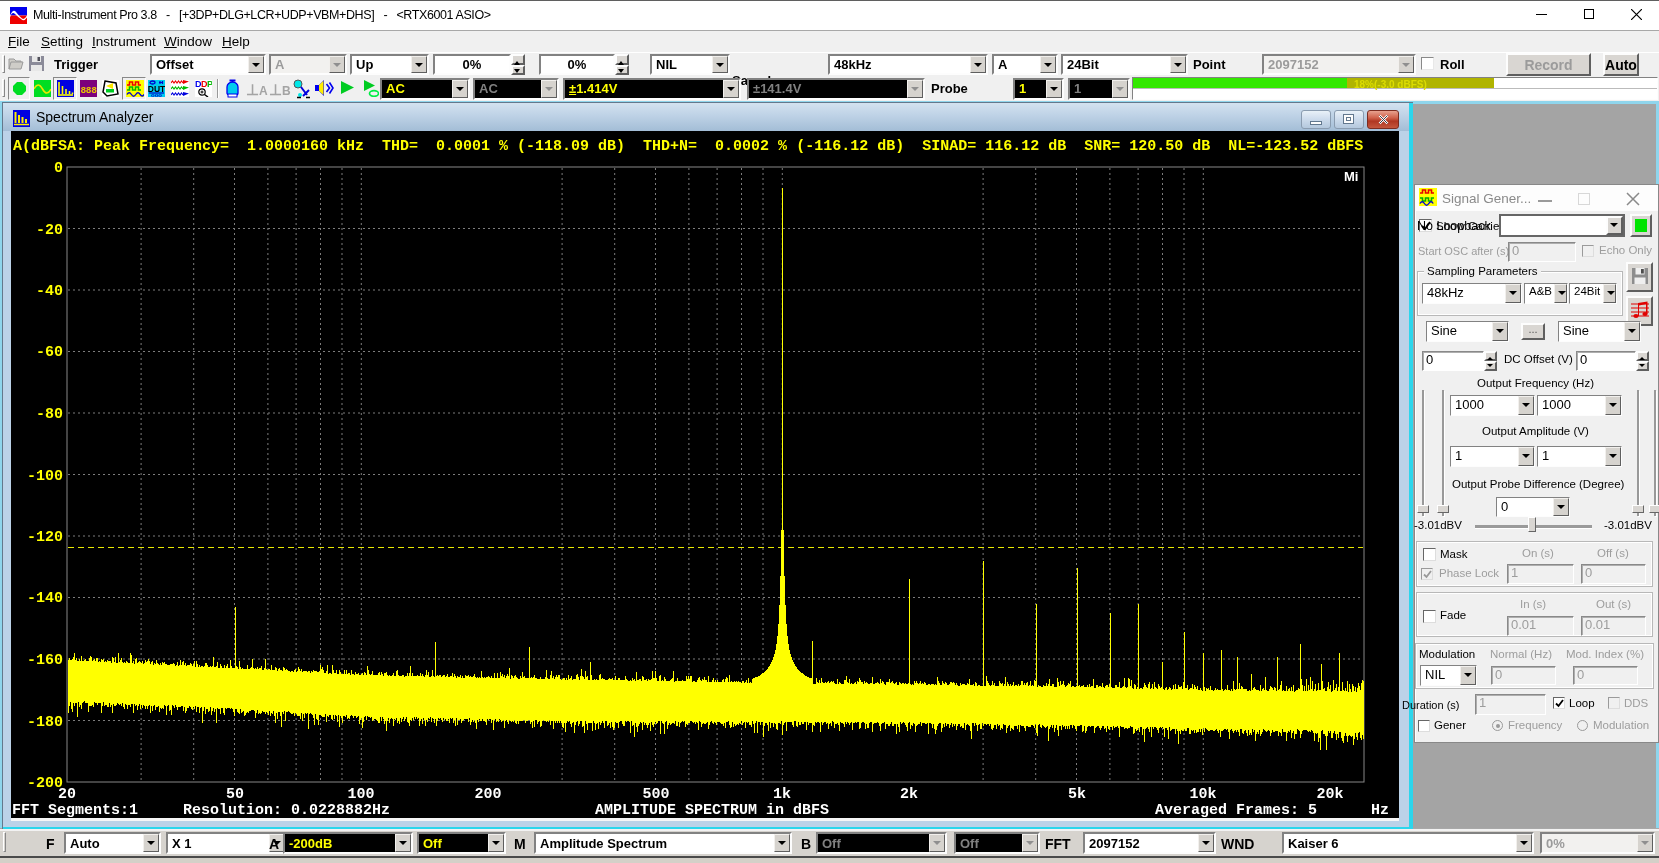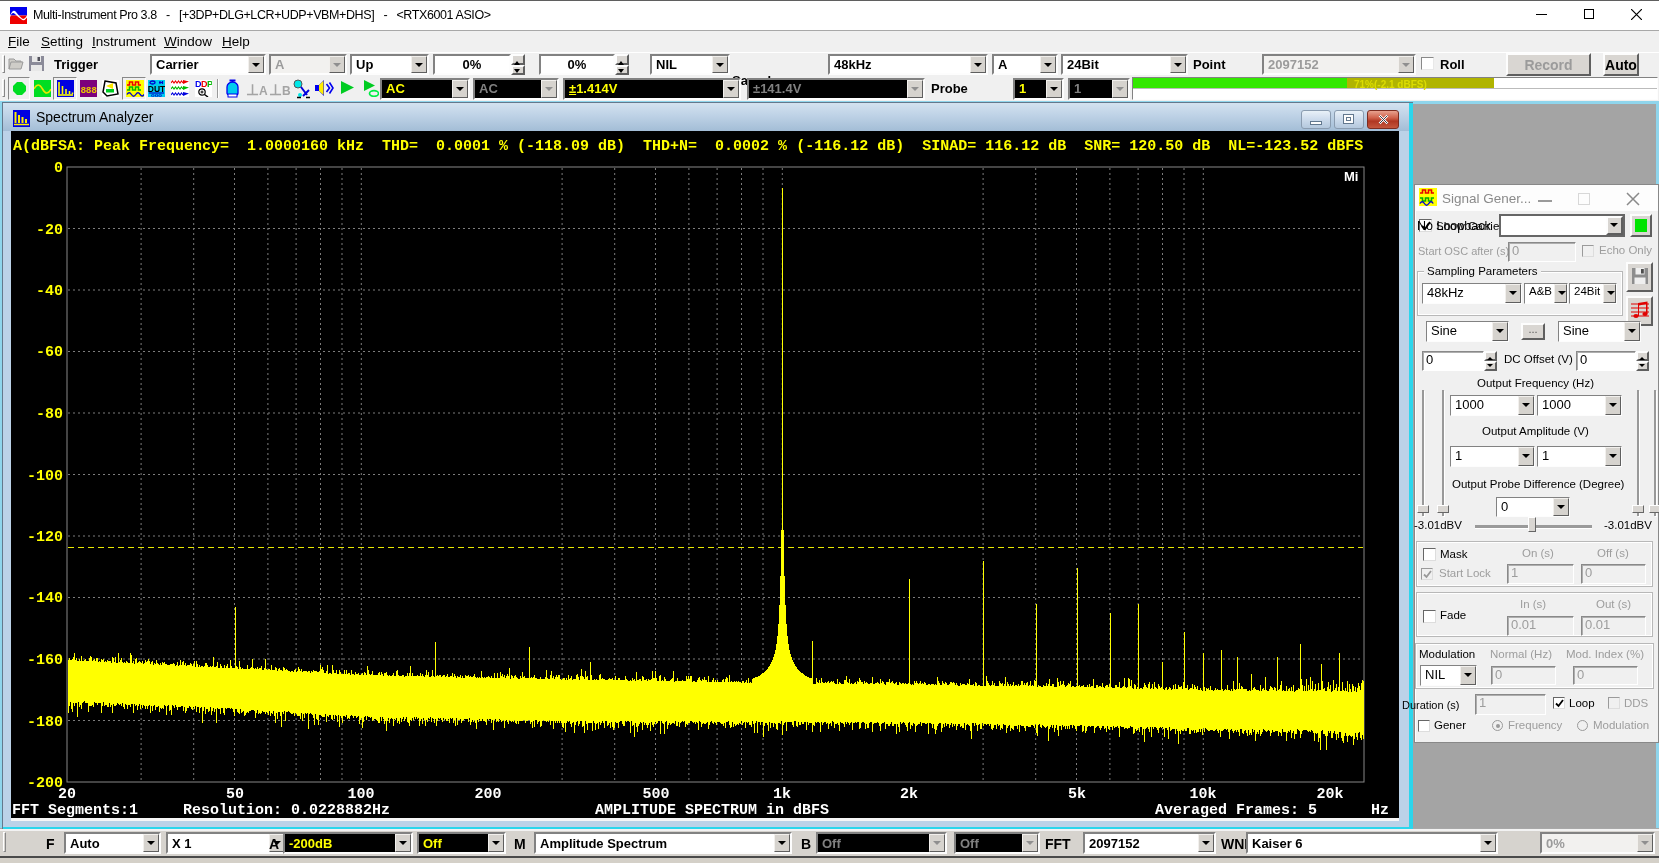--- a/index.html
+++ b/index.html
@@ -63,21 +63,21 @@
     <path d="M1 12 L3 5 H15 L13 12 Z M1 12 V2 H6 L8 4 H13 V5" fill="#cfcdc8" stroke="#9a9a9a"></path>
   </svg>
 <svg class="abs" style="left:29px;top:56px" width="15" height="15">
     <rect width="15" height="15" fill="#8b8b99"></rect>
     <rect x="3" y="0" width="9" height="6" fill="#e8e8e8"></rect>
     <rect x="2" y="9" width="11" height="6" fill="#e8e8e8"></rect>
     <rect x="8.5" y="1" width="2.5" height="4" fill="#50505a"></rect>
   </svg>
 <div class="lbl" style="left:54px;top:57px">Trigger</div>
 <div class="combo" style="left:150px;top:54px;width:116px;height:21px">
-    <div class="txt">Carrier</div>
+    <div class="txt">Offset</div>
     <div class="arrbtn"></div>
   </div>
 <div class="combo" style="left:269px;top:54px;width:78px;height:21px;background:#f2f1ef">
     <div class="txt" style="color:#9b9b9b">A</div>
     <div class="arrbtn dis"></div>
   </div>
 <div class="combo" style="left:350px;top:54px;width:79px;height:21px">
     <div class="txt">Up</div>
     <div class="arrbtn"></div>
   </div>
@@ -240,21 +240,21 @@
   </div>
 <div class="combo blk dis" style="left:1068px;top:78px;width:62px;height:22px">
     <div class="txt">1</div>
     <div class="arrbtn dis"></div>
   </div>
 
 <div class="abs" style="left:1132px;top:77px;width:526px;height:23px;background:#fff;border:1px solid;border-color:#828282 #fdfdfd #fdfdfd #828282"></div>
 <div class="abs" style="left:1133px;top:78px;width:214px;height:10px;background:#33e800"></div>
 <div class="abs" style="left:1347px;top:78px;width:147px;height:10px;background:#b0b400"></div>
 <div class="abs" style="left:1133px;top:88px;width:524px;height:1px;background:#bbb"></div>
-<div class="abs b" style="left:1354px;top:79px;font-size:10px;color:#dcdc00">71%(-2.1 dBFS)</div>
+<div class="abs b" style="left:1354px;top:79px;font-size:10px;color:#dcdc00">18%(-3.0 dBFS)</div>
 
 <div class="abs" style="left:2px;top:102px;width:1411px;height:727px;background:#bcd2e8;border:1px solid #64788c"></div>
 <div class="abs" style="left:1409px;top:103px;width:4px;height:726px;background:#2cd6ec"></div>
 <div class="abs" style="left:3px;top:827px;width:1410px;height:2px;background:#2cd6ec"></div>
 <div class="abs" style="left:11px;top:818px;width:1388px;height:3px;background:#f6f6f6"></div>
 
 <div class="abs" style="left:3px;top:103px;width:1406px;height:28px;background:linear-gradient(#d3e2f0,#bed2e6 45%,#a3bdd6)"></div>
 
 <svg class="abs" style="left:13px;top:110px" width="17" height="17" viewBox="0 0 17 17">
  <rect width="17" height="17" fill="#0000e0"></rect>
@@ -450,21 +450,21 @@
 
 <div class="gbox" style="left:1416px;top:541px;width:237px;height:46px"></div>
 <div class="cbox" style="left:1423px;top:548px;box-shadow:none;border-color:#666 #ddd #ddd #666"></div>
 <div class="sg-lbl" style="left:1440px;top:548px">Mask</div>
 <div class="sg-lbl sg-dis" style="left:1522px;top:547px">On (s)</div>
 <div class="sg-lbl sg-dis" style="left:1597px;top:547px">Off (s)</div>
 <div class="cbox" style="left:1421px;top:568px;width:12px;height:12px;background:#f0f0f0;box-shadow:none;border-color:#9a9a9a #ddd #ddd #9a9a9a"></div>
 <svg class="abs" style="left:1423px;top:570px" width="9" height="9">
     <path d="M1 4.5 L3.5 7 L8 1" stroke="#9a9a9a" stroke-width="1.8" fill="none"></path>
   </svg>
-<div class="sg-lbl sg-dis" style="left:1439px;top:567px">Start Lock</div>
+<div class="sg-lbl sg-dis" style="left:1439px;top:567px">Phase Lock</div>
 <div class="edit" style="left:1507px;top:564px;width:67px;height:20px">1</div>
 <div class="edit" style="left:1581px;top:564px;width:65px;height:20px">0</div>
 
 <div class="gbox" style="left:1416px;top:592px;width:237px;height:45px"></div>
 <div class="sg-lbl sg-dis" style="left:1520px;top:598px">In (s)</div>
 <div class="sg-lbl sg-dis" style="left:1596px;top:598px">Out (s)</div>
 <div class="cbox" style="left:1423px;top:610px;box-shadow:none;border-color:#666 #ddd #ddd #666"></div>
 <div class="sg-lbl" style="left:1440px;top:609px">Fade</div>
 <div class="edit" style="left:1507px;top:616px;width:67px;height:20px">0.01</div>
 <div class="edit" style="left:1581px;top:616px;width:65px;height:20px">0.01</div>
@@ -530,21 +530,21 @@
 <div class="combo blk dis" style="left:954px;top:832px;width:86px;height:22px">
     <div class="txt" style="top:2px">Off</div>
     <div class="arrbtn dis"></div>
   </div>
 <div class="lbl" style="left:1045px;top:836px;font-size:14px">FFT</div>
 <div class="combo" style="left:1083px;top:832px;width:133px;height:22px">
     <div class="txt" style="top:2px">2097152</div>
     <div class="arrbtn"></div>
   </div>
 <div class="lbl" style="left:1221px;top:836px;font-size:14px">WND</div>
-<div class="combo" style="left:1246px;top:832px;width:252px;height:22px">
+<div class="combo" style="left:1282px;top:832px;width:252px;height:22px">
     <div class="txt" style="top:2px">Kaiser 6</div>
     <div class="arrbtn"></div>
   </div>
 <div class="combo" style="left:1540px;top:832px;width:115px;height:22px;background:#f2f1ef">
     <div class="txt" style="top:2px;color:#9b9b9b">0%</div>
     <div class="arrbtn dis"></div>
   </div>
 <div class="abs" style="left:0;top:856px;width:1659px;height:2px;background:#4a4a4a"></div>
 <div class="abs" style="left:0;top:858px;width:1659px;height:5px;background:#d4d0c8"></div>
 

